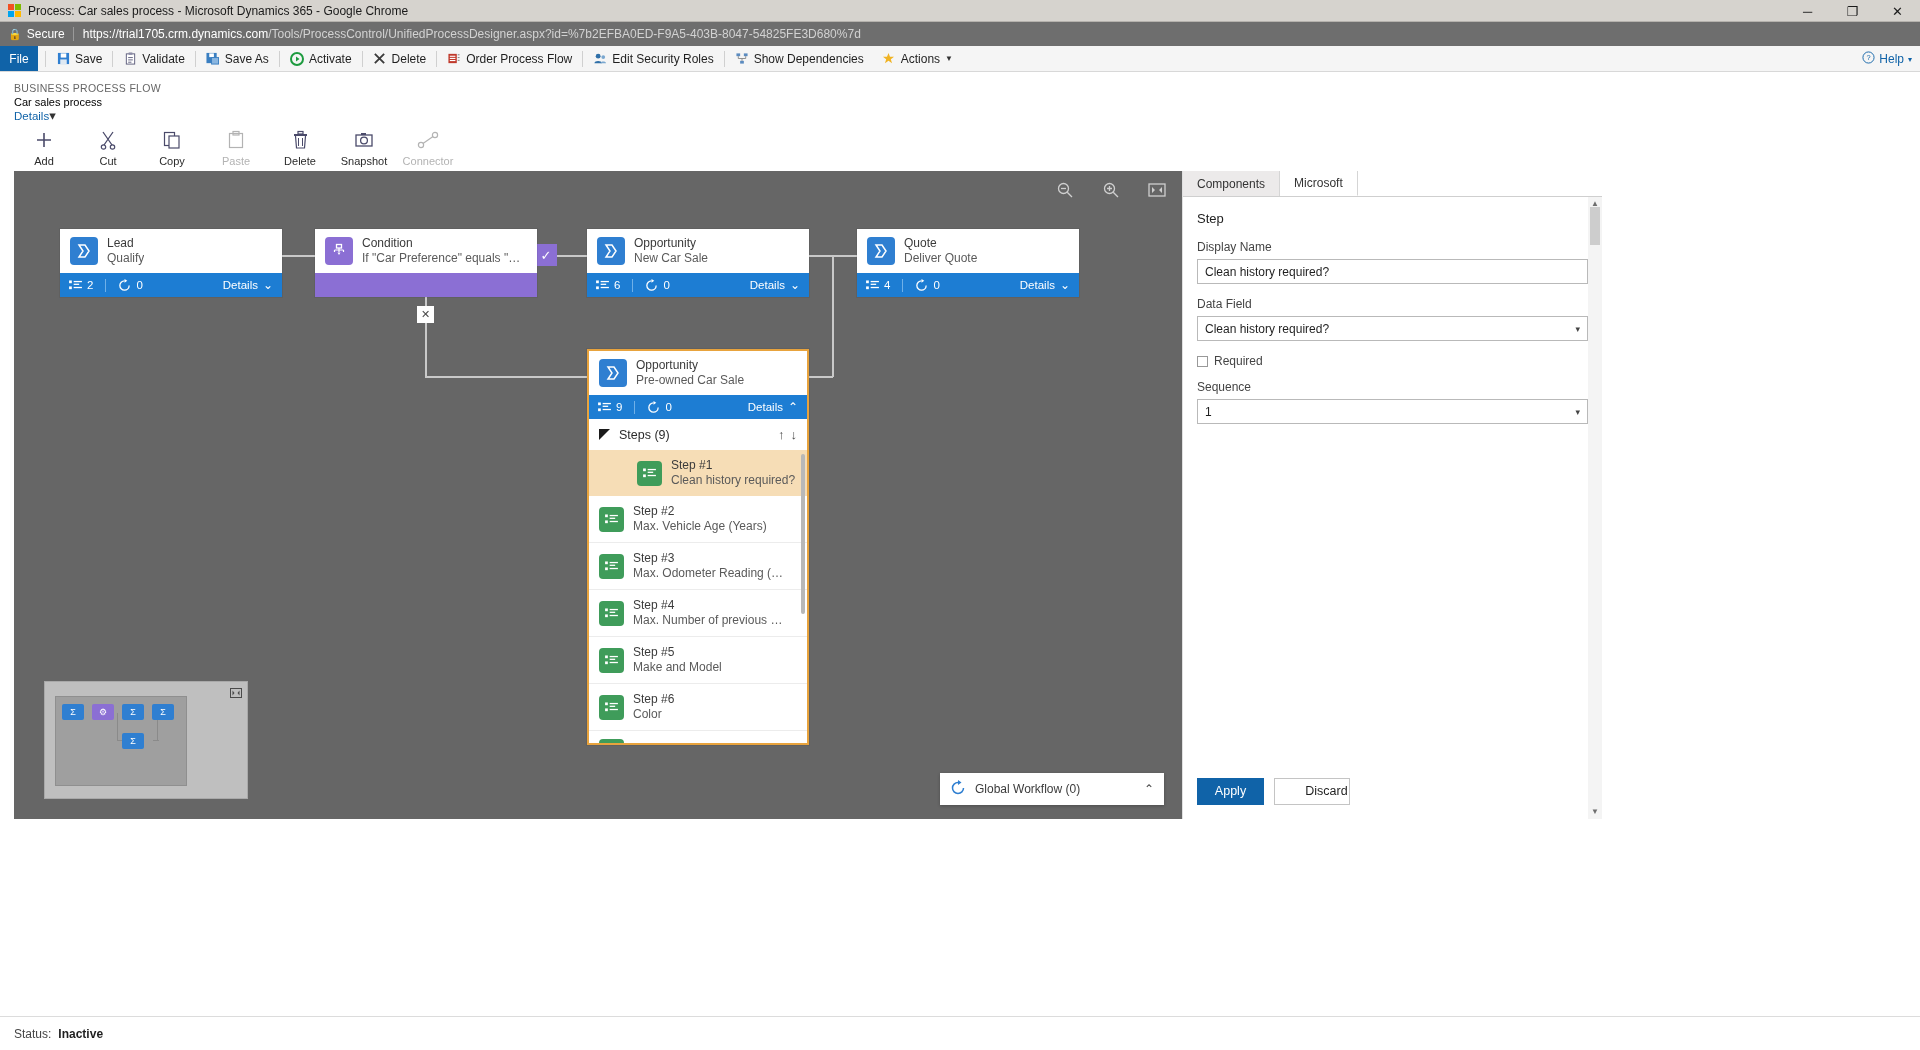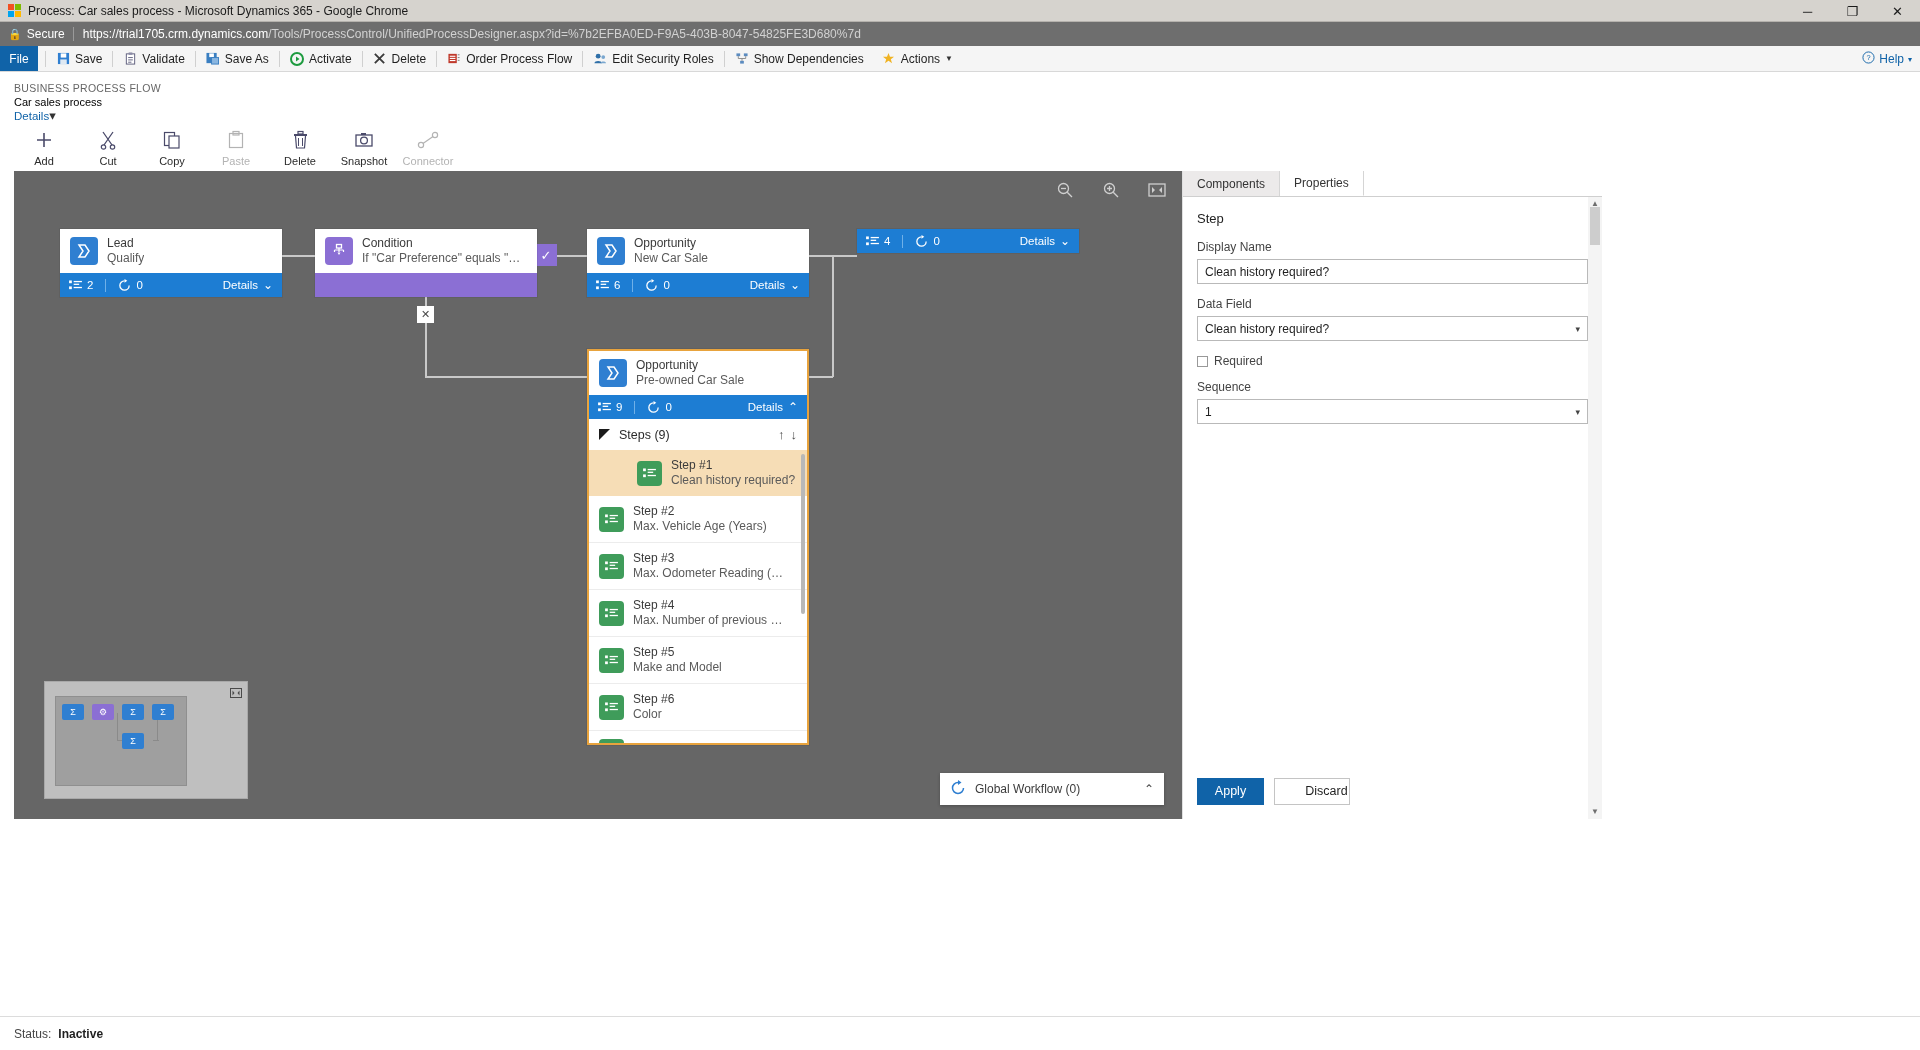--- a/index.html
+++ b/index.html
@@ -517,20 +517,31 @@
           <span>0</span>
         </span>
         <span class="foot-details">
           <span>Details</span>
           <span style="font-size:12px">⌄</span>
         </span>
       </div>
     </div>
 
     <div class="stage" style="left:843px;top:58px;">
+      <div class="stage-body">
+        <span class="stage-ico blue">
+          <svg width="16" height="16" viewBox="0 0 16 16">
+              <path d="M3 2 H9 L13 8 L9 14 H3 L7 8 Z" fill="none" stroke="#fff" stroke-width="1.5"></path>
+            </svg>
+        </span>
+        <span class="stage-txt">
+          <div class="stage-entity">Quote</div>
+          <div class="stage-name">Deliver Quote</div>
+        </span>
+      </div>
       <div class="stage-foot">
         <span class="foot-cell">
           <svg width="13" height="11" viewBox="0 0 14 12">
               <rect x="0" y="0.5" width="3" height="3" fill="#fff"></rect>
               <rect x="0" y="7" width="3" height="3" fill="#fff"></rect>
               <rect x="5" y="1" width="9" height="1.4" fill="#fff"></rect>
               <rect x="5" y="4" width="6" height="1.4" fill="#fff"></rect>
               <rect x="5" y="7.5" width="9" height="1.4" fill="#fff"></rect>
             </svg>
           <span>4</span>
@@ -727,21 +738,21 @@
           </svg>
       </span>
       <span>Global Workflow (0)</span>
       <span class="chev">⌃</span>
     </div>
   </div>
 
   <div class="rpanel">
     <div class="rtabs">
       <div class="rtab">Components</div>
-      <div class="rtab active">Properties</div>
+      <div class="rtab active">Microsoft</div>
     </div>
     <div class="rbody">
       <div class="rsection">Step</div>
 
       <div class="fgroup">
         <div class="flabel">Display Name</div>
         <input class="finput" value="Clean history required?" style="">
       </div>
 
       <div class="fgroup">

